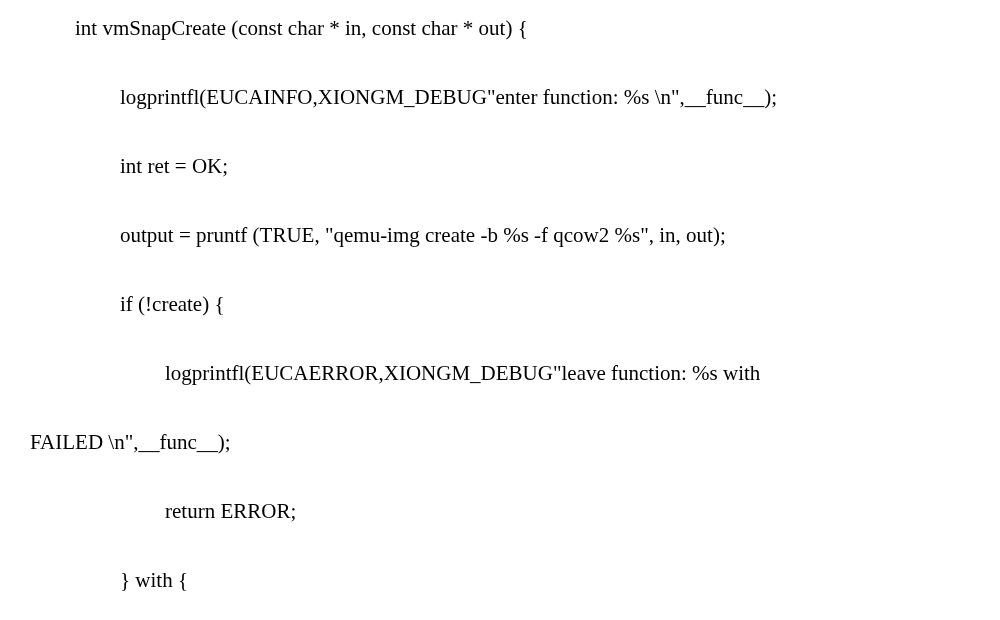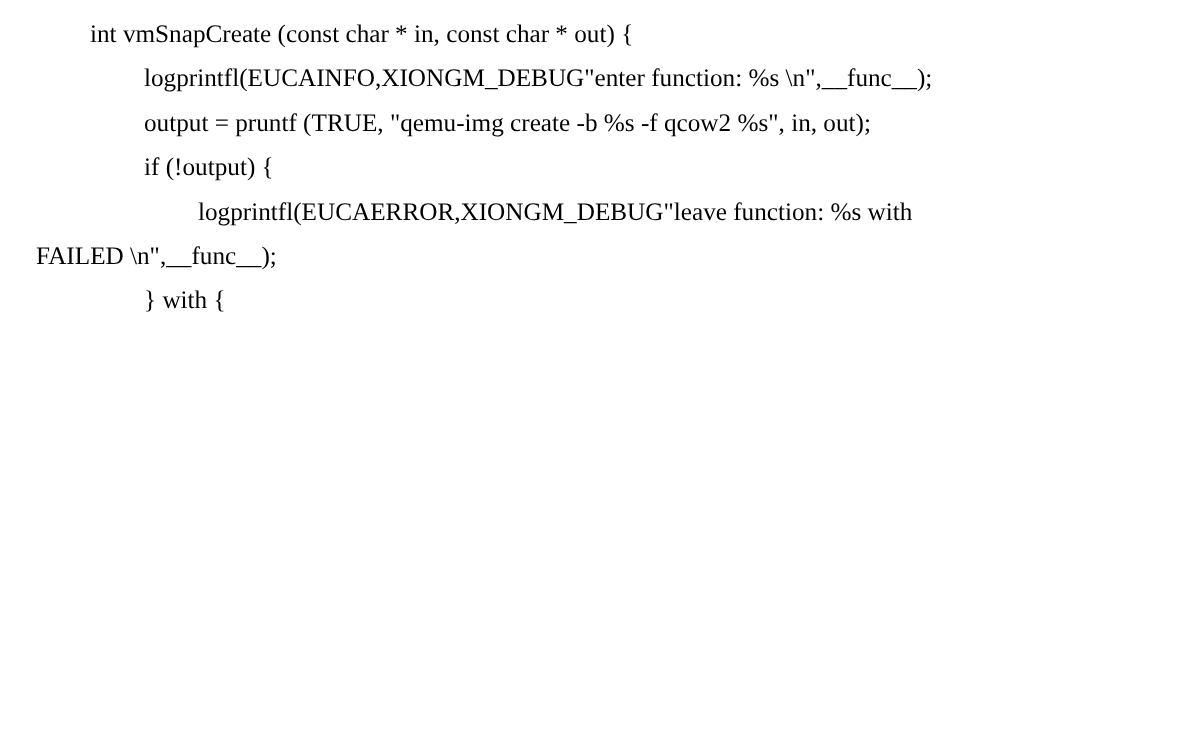--- a/index.html
+++ b/index.html
@@ -13,21 +13,21 @@
       background: #ffffff;
       font-family: "Times New Roman", Times, serif;
       font-size: 21px;
       color: #000000;
       padding: 18px 0 18px 30px;
       line-height: 1.0;
     }
     .code-container {
       display: flex;
       flex-direction: column;
-      gap: 16px;
+      gap: 48px;
     }
     .line {
       white-space: pre;
     }
     .indent-1 {
       padding-left: 45px;
     }
     .indent-2 {
       padding-left: 90px;
     }
@@ -37,18 +37,20 @@
     .indent-0 {
       padding-left: 0px;
     }
   </style>
 </head>
 <body>
 
 <div class="code-container">
   <div class="line indent-1">int vmSnapCreate (const char * in, const char * out) {</div>
   <div class="line indent-2">logprintfl(EUCAINFO,XIONGM_DEBUG"enter function: %s \n",__func__);</div>
+  <div class="line indent-2">int ret = OK;</div>
   <div class="line indent-2">output = pruntf (TRUE, "qemu-img create -b %s -f qcow2 %s", in, out);</div>
-  <div class="line indent-2">if (!output) {</div>
+  <div class="line indent-2">if (!create) {</div>
   <div class="line indent-3">logprintfl(EUCAERROR,XIONGM_DEBUG"leave function: %s with</div>
   <div class="line indent-0">FAILED \n",__func__);</div>
+  <div class="line indent-3">return ERROR;</div>
   <div class="line indent-2">} with {</div>
 </div>
 
 </body></html>

